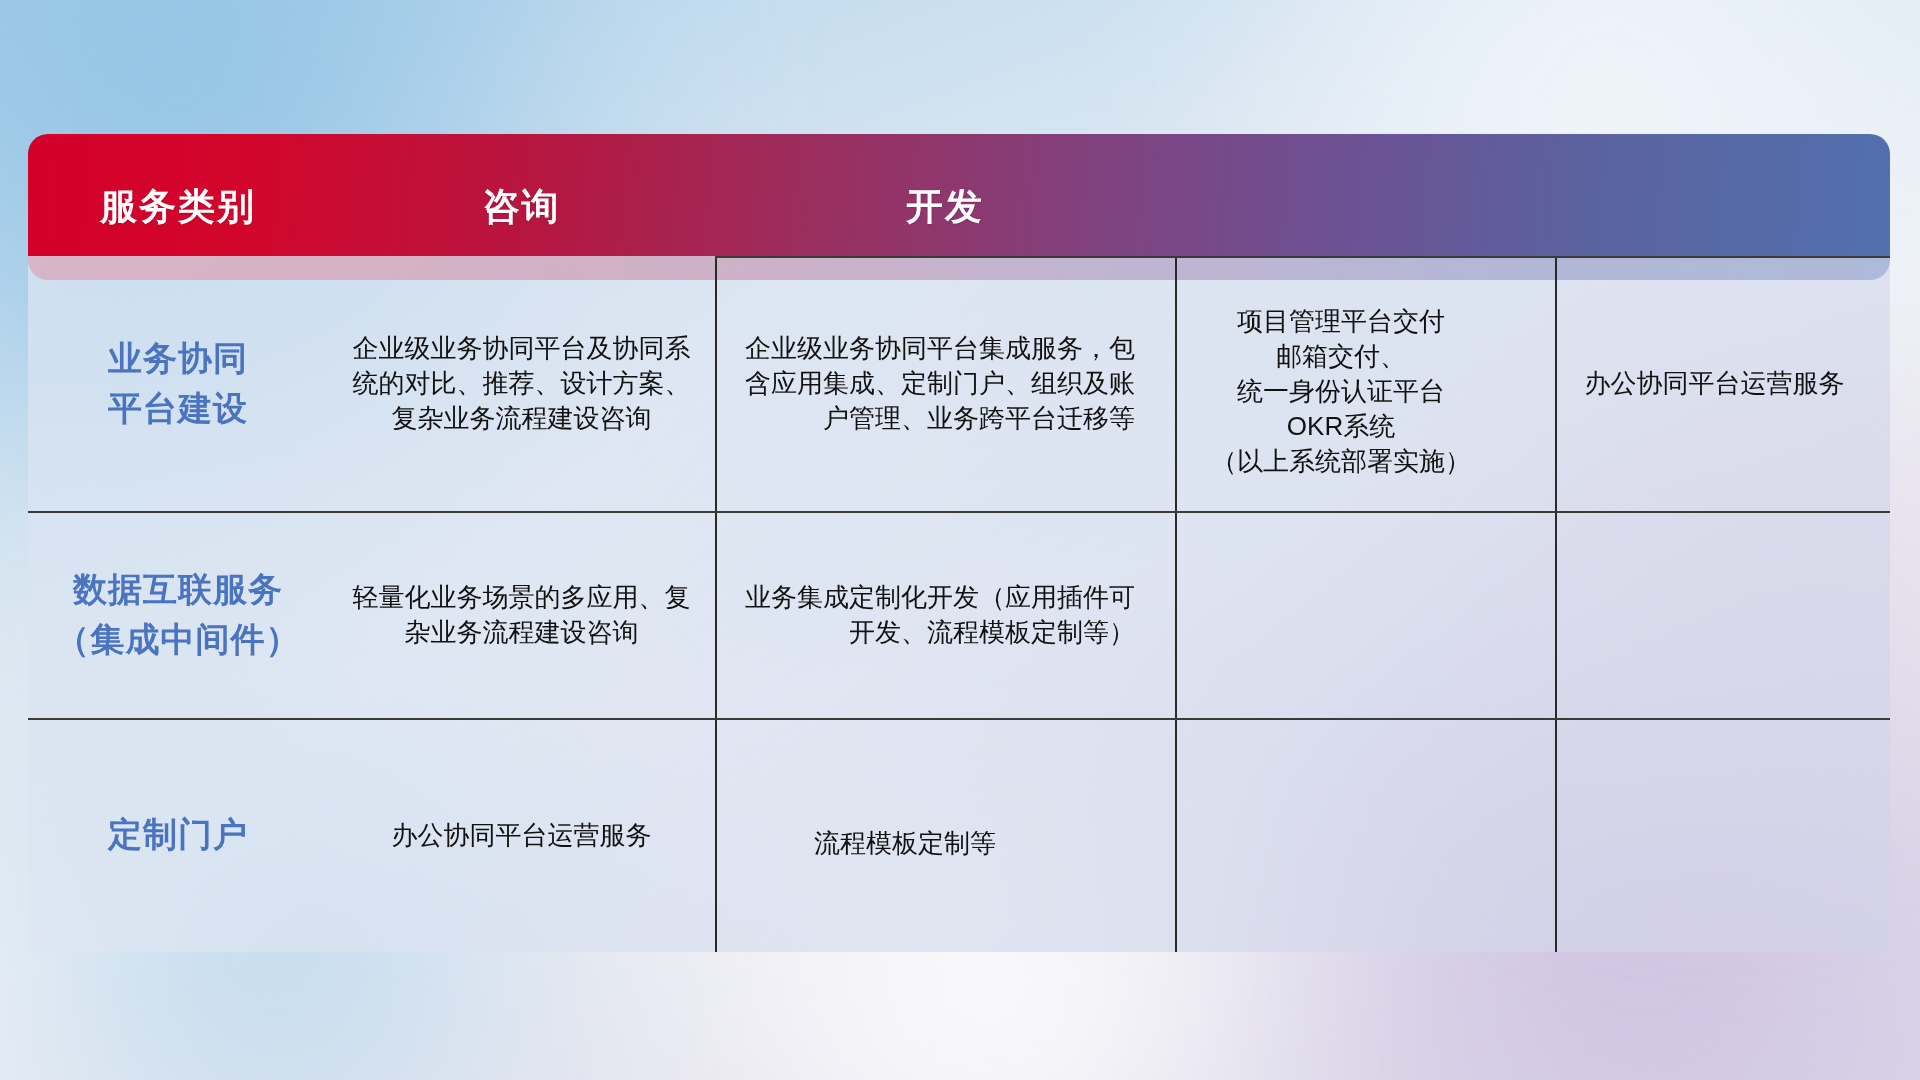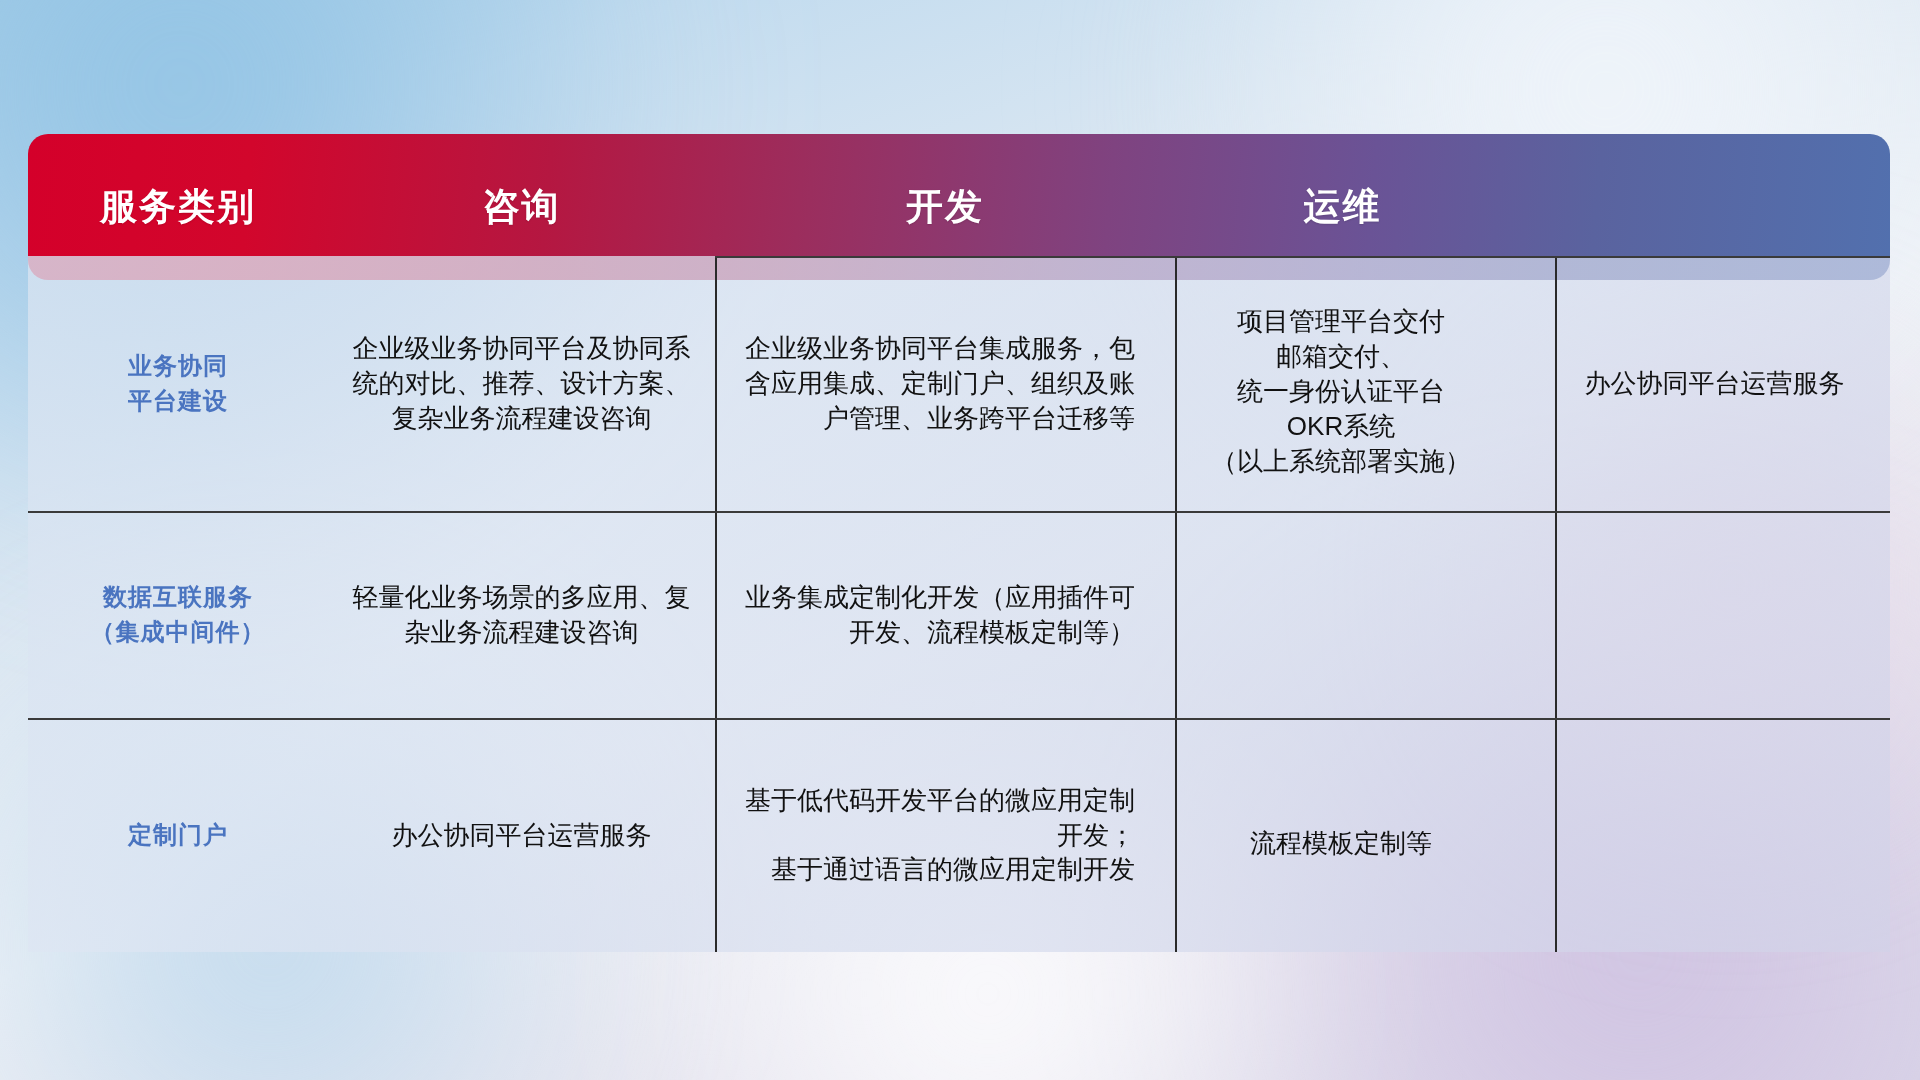--- a/index.html
+++ b/index.html
@@ -75,21 +75,21 @@
     padding:6px 16px;
     font-size:26px; line-height:1.34; color:#111; text-align:center;
   }
   .td.c0{ width:300px; }
   .td.c1{ width:387px; }
   .td.c2{ width:436px;text-align:right; }
   .td.c3{ width:380px;margin-top:16px; }
   .td.c4{ width:335px;margin-left:16px; }
 
   .cat{
-    color:#4a74c0; font-weight:bold; font-size:24px; line-height:1.45;
+    color:#4a74c0; font-weight:bold; font-size:34px; line-height:1.45;
     letter-spacing:1px;
   }
 
   
   .rules{ position:absolute; inset:0; pointer-events:none; }
   .vline{ position:absolute; top:0; width:2px; background:#2a2a2a; }
   .hline{ position:absolute; height:2px; background:#3a3a3a; }
   .v1{ left:687px;  height:696px; }
   .v2{ left:1147px; height:696px; }
   .v3{ left:1527px; height:696px; }
@@ -109,21 +109,20 @@
   <div class="bg-blob blob-e"></div>
   <div class="bg-blob blob-f"></div>
 </div>
 
 <div id="table-wrap">
 
   <div class="thead">
     <div class="th c0">服务类别</div>
     <div class="th c1">咨询</div>
     <div class="th c2">开发</div>
-    <div class="th c4">运维</div>
   </div>
 
   <div class="tbody">
 
     <div class="trow r0">
       <div class="td c0 cat">业务协同<br>平台建设</div>
       <div class="td c1">企业级业务协同平台及协同系统的对比、推荐、设计方案、复杂业务流程建设咨询</div>
       <div class="td c2">企业级业务协同平台集成服务，包含应用集成、定制门户、组织及账户管理、业务跨平台迁移等</div>
       <div class="td c3">项目管理平台交付<br>邮箱交付、<br>统一身份认证平台<br>OKR系统<br>（以上系统部署实施）</div>
       <div class="td c4">办公协同平台运营服务</div>
@@ -133,21 +132,20 @@
       <div class="td c0 cat">数据互联服务<br>（集成中间件）</div>
       <div class="td c1">轻量化业务场景的多应用、复杂业务流程建设咨询</div>
       <div class="td c2">业务集成定制化开发（应用插件可开发、流程模板定制等）</div>
       <div class="td c3"></div>
       <div class="td c4"></div>
     </div>
 
     <div class="trow r2">
       <div class="td c0 cat">定制门户</div>
       <div class="td c1">办公协同平台运营服务</div>
-      <div class="td c2">基于低代码开发平台的微应用定制开发；<br>基于通过语言的微应用定制开发</div>
       <div class="td c3">流程模板定制等</div>
       <div class="td c4"></div>
     </div>
 
     <div class="rules">
       <div class="vline v1"></div>
       <div class="vline v2"></div>
       <div class="vline v3"></div>
       <div class="hline htop"></div>
       <div class="hline h1"></div>

